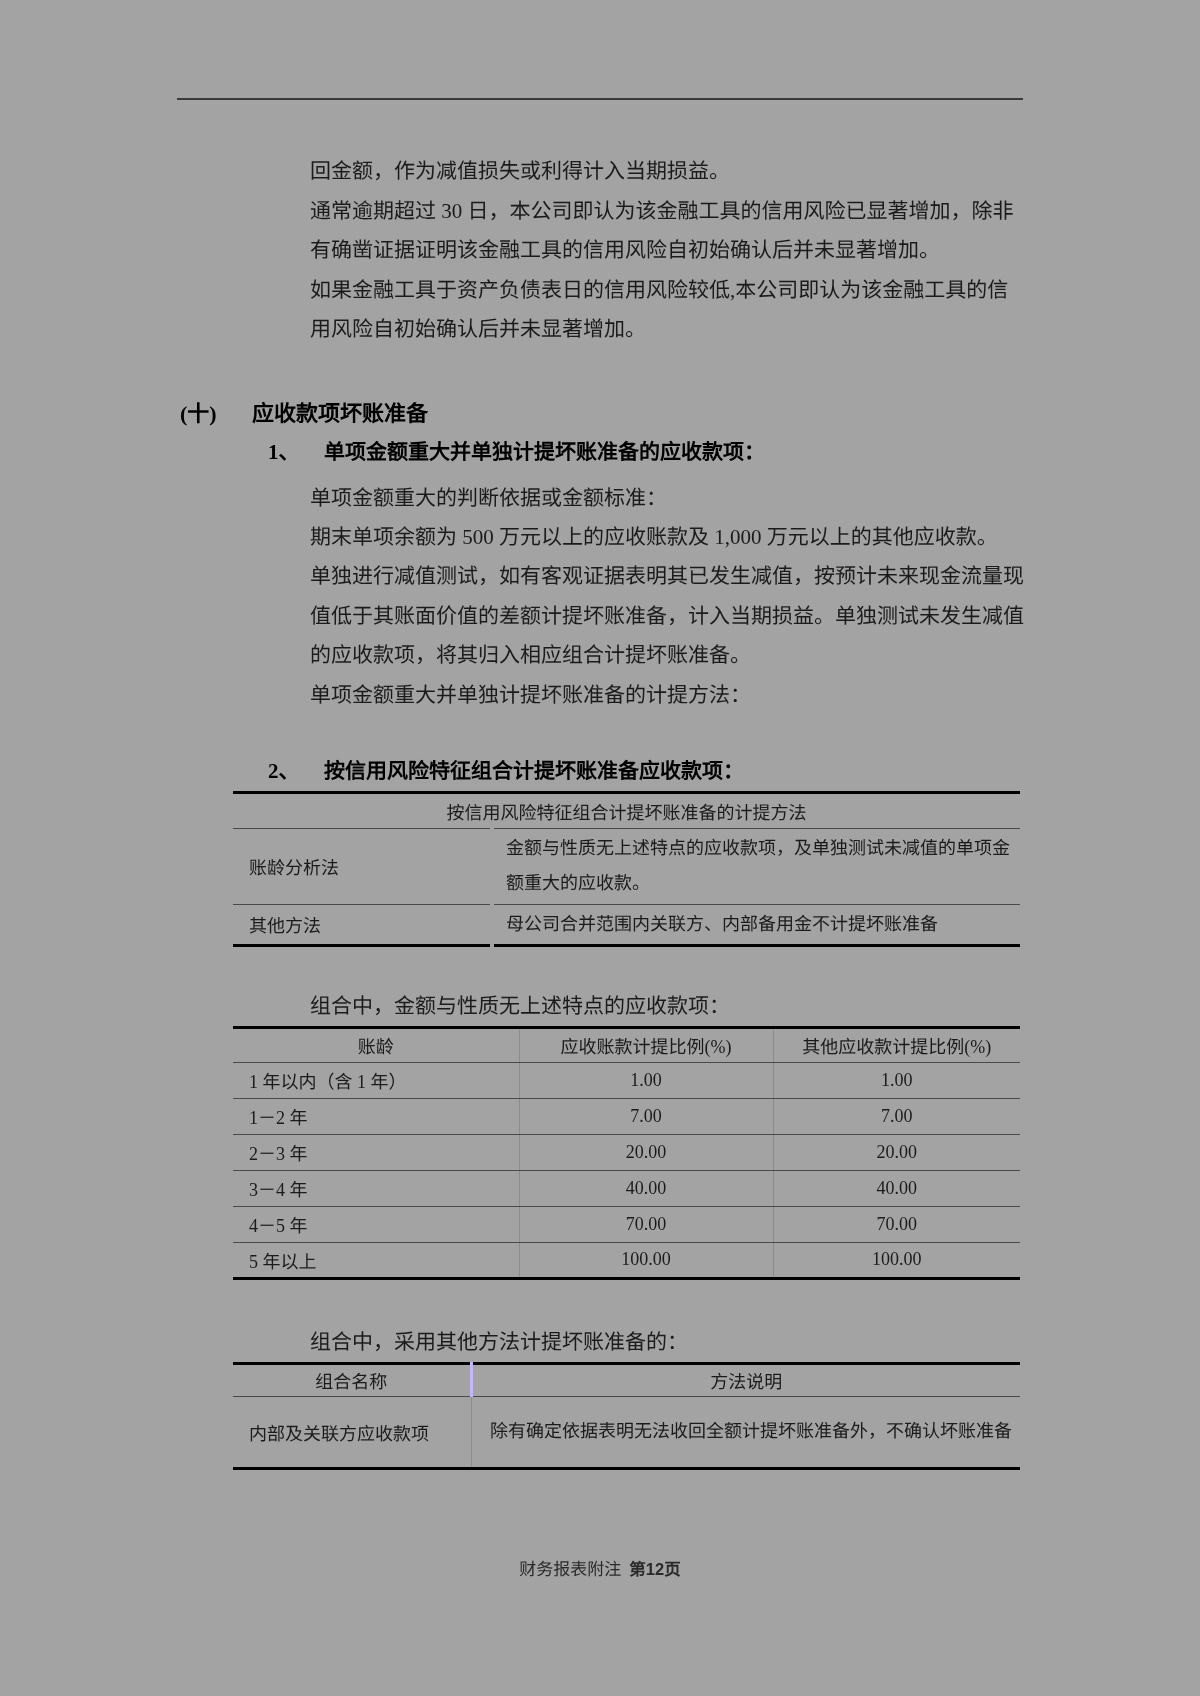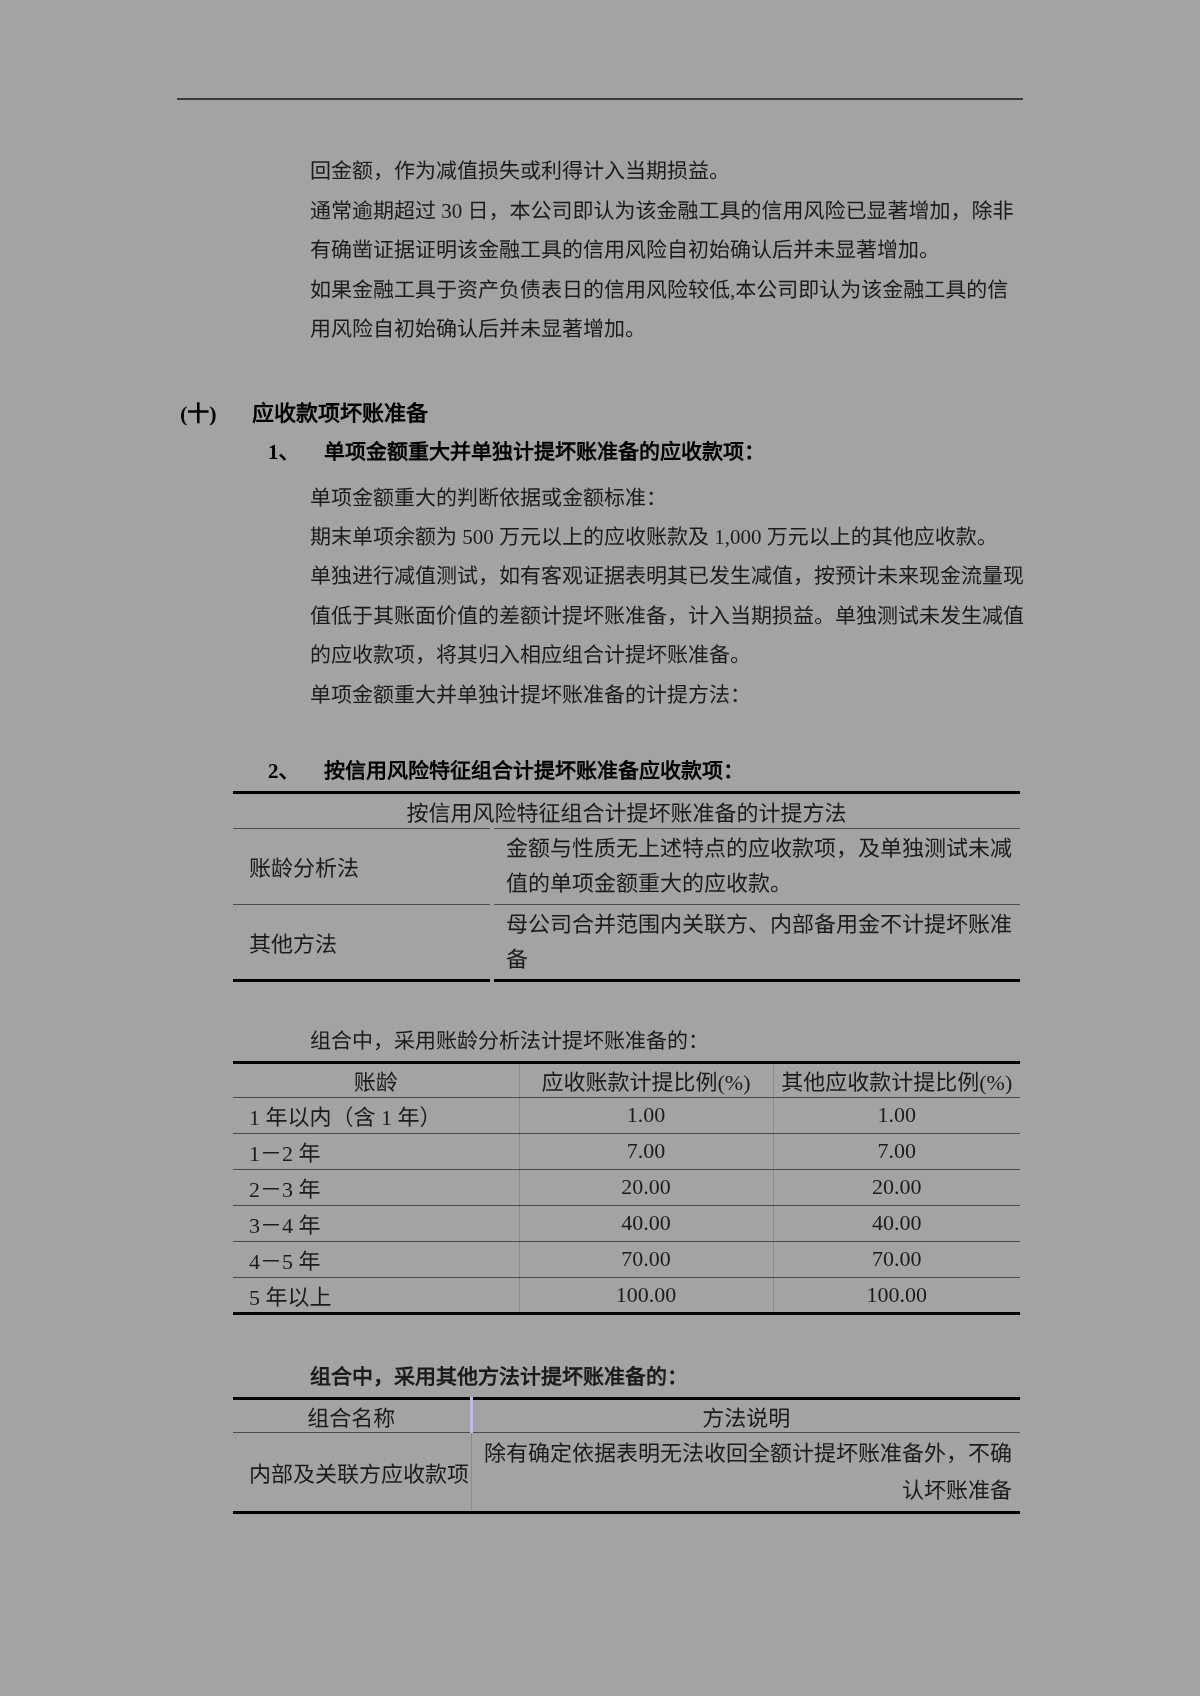--- a/index.html
+++ b/index.html
@@ -24,33 +24,33 @@
   .ih1 { margin: -2px 0 0 268px; line-height: 41px; }
   .ih2 { margin: 36px 0 0 268px; line-height: 40px; }
   .item-num { width: 56px; flex: none; }
 
   .item1-paras { margin: 6px 0 0 310px; width: 722px; }
   .item1-paras p { margin: 0; font-size: 21px; line-height: 39.4px; }
 
   table.tbl {
     margin: 0 0 0 233px; width: 787px;
     border-collapse: collapse; table-layout: fixed;
-    font-size: 22px;
+    font-size: 18px;
     border-top: 3px solid #000000; border-bottom: 3px solid #000000;
   }
   .tbl td, .tbl th { padding: 0; font-weight: normal; vertical-align: middle; }
 
   .method-tbl .span-head td { height: 36px; text-align: center; border-bottom: 1px solid #4a4a4a; }
   .method-tbl .r1 td { height: 76px; border-bottom: 1px solid #4a4a4a; }
   .method-tbl .r2 td { height: 37px; font-family: Liberation Serif, serif; }
   .method-tbl td.c1 { padding-left: 16px; }
   .method-tbl td.c2 { border-left: 4px solid #a3a3a3; padding: 2px 8px 2px 12px; line-height: 35px; }
 
   .caption { margin: 40px 0 0 310px; font-size: 21px; line-height: 39px; }
-  .cap3 { margin-top: 43px; font-weight: bold; }
+  .cap3 { margin-top: 43px; }
 
   .aging-tbl tr.head th { height: 35px; text-align: center; border-bottom: 1px solid #4a4a4a; }
   .aging-tbl th + th, .aging-tbl td + td { border-left: 1px solid #8c8c8c; }
   .aging-tbl tbody td { height: 36px; border-bottom: 1px solid #4a4a4a; }
   .aging-tbl tbody tr:last-child td { border-bottom: none; }
   .aging-tbl td.lbl { text-align: left; padding-left: 16px; }
   .aging-tbl td.val { text-align: center; }
 
   .other-tbl tr.head th { height: 33px; text-align: center; border-bottom: 1px solid #4a4a4a; }
   .other-tbl th + th { border-left: 3px solid #c4b5fd; margin-top: 16px; }
@@ -108,21 +108,21 @@
       <td class="c1">账龄分析法</td>
       <td class="c2">金额与性质无上述特点的应收款项，及单独测试未减值的单项金额重大的应收款。</td>
     </tr>
     <tr class="r2">
       <td class="c1">其他方法</td>
       <td class="c2">母公司合并范围内关联方、内部备用金不计提坏账准备</td>
     </tr>
   </tbody>
     </table>
 
-  <p class="caption">组合中，采用账龄分析法计提坏账准备的：</p>
+  <p class="caption">组合中，金额与性质无上述特点的应收款项：</p>
 
   <table class="tbl aging-tbl">
     <colgroup>
         <col style="width:286px">
         <col style="width:254px">
         <col style="width:247px">
       </colgroup>
     <thead>
       <tr class="head">
         <th>账龄</th>
@@ -176,14 +176,17 @@
       <th>组合名称</th>
       <th>方法说明</th>
     </tr>
     <tr>
       <td class="lbl">内部及关联方应收款项</td>
       <td class="desc">除有确定依据表明无法收回全额计提坏账准备外，不确认坏账准备</td>
     </tr>
   </tbody>
     </table>
 
+  <div class="footer">
+    <span>财务报表附注</span><span class="pg">第12页</span>
+  </div>
 
 </div>
 
 </body></html>

